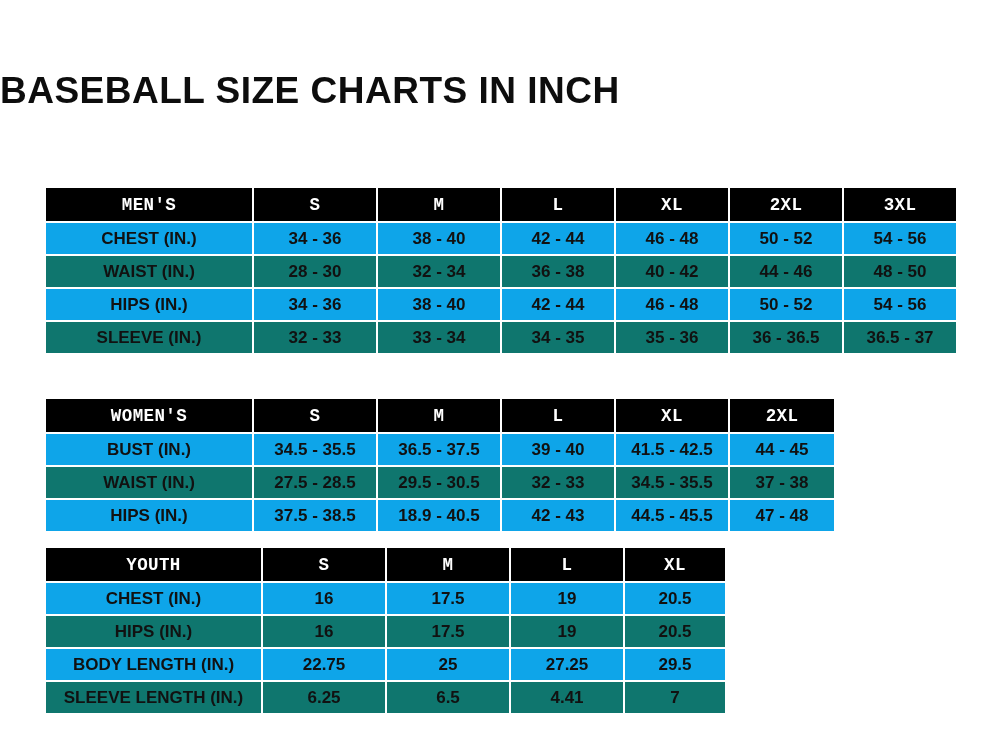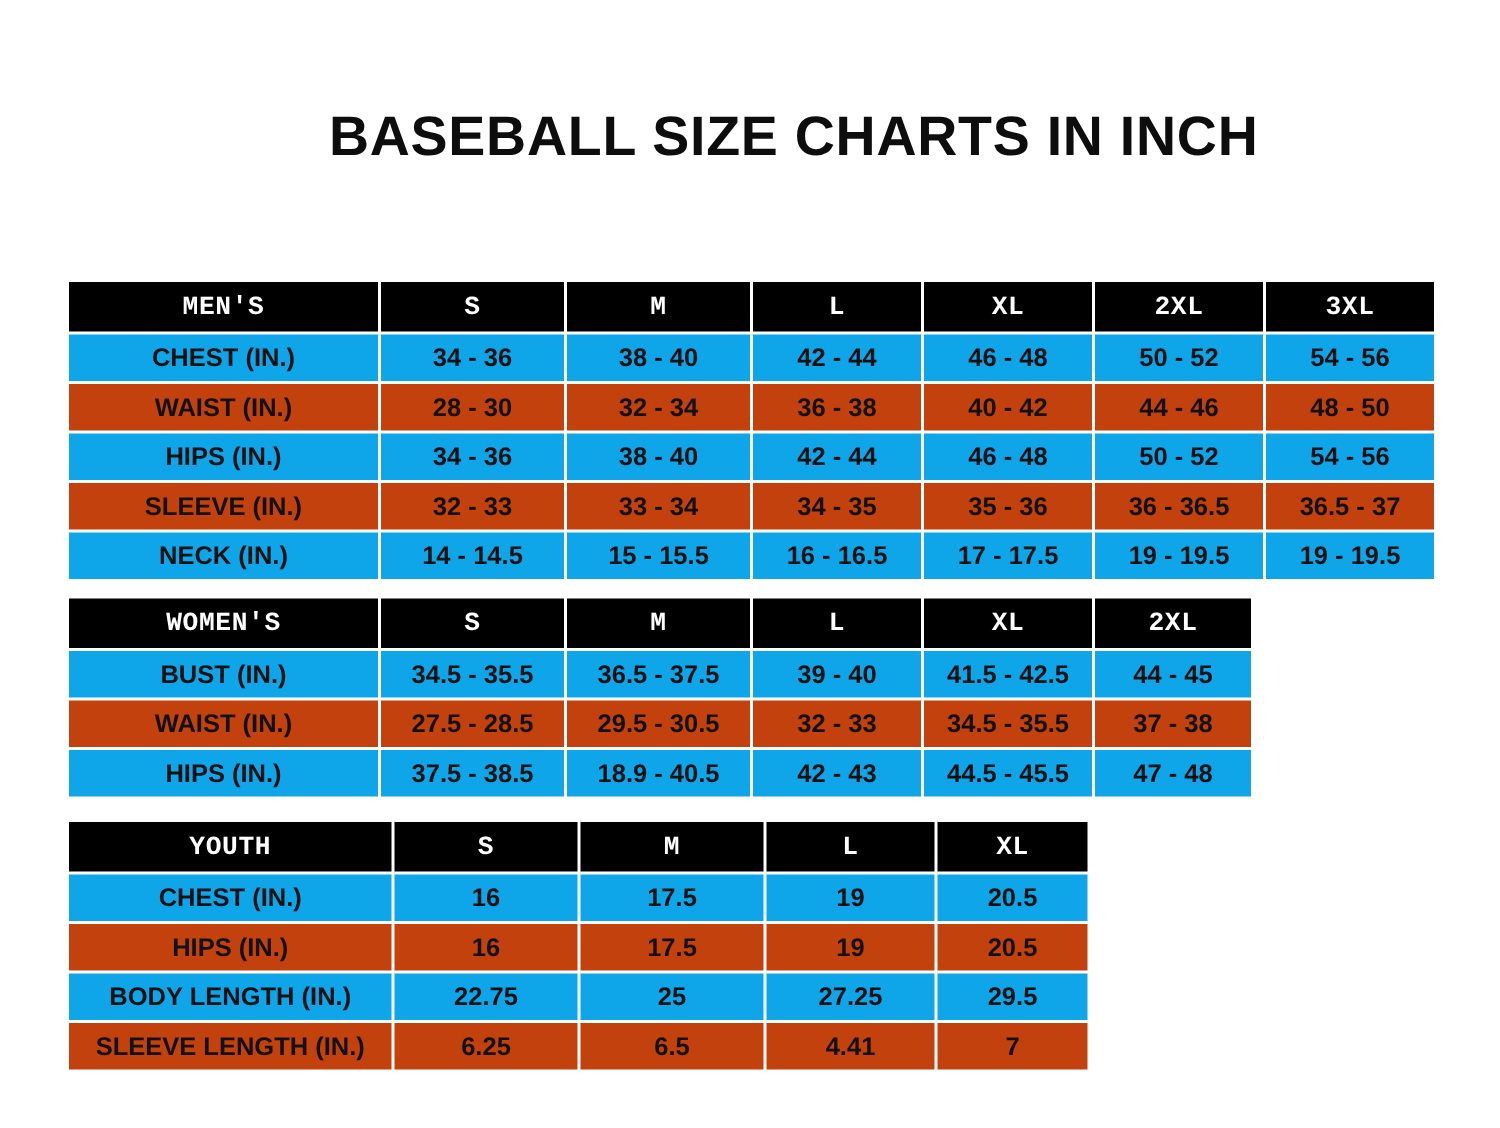--- a/index.html
+++ b/index.html
@@ -18,21 +18,21 @@
     position: relative;
     width: 1000px;
     height: 752px;
     background: #ffffff;
   }
   .title {
     position: absolute;
     top: 70px;
     left: 0;
     width: 839px;
-    text-align: right;
+    text-align: left;
     font-size: 37px;
     font-weight: bold;
     letter-spacing: 0.5px;
     color: #0d0d0d;
     font-family: "Liberation Sans", sans-serif;
   }
 
   .table-wrap {
     position: absolute;
     left: 44px;
@@ -60,21 +60,21 @@
     height: 33px;
     font-family: Liberation Mono, monospace;
   }
   table.size thead th.rowhead {
     text-align: center;
   }
   tr.band-light td {
     background: #0ea5e9;
   }
   tr.band-grey td {
-    background: #c2410c;
+    background: #0f766e;
   }
   td.rowlabel {
     font-weight: bold;
     font-size: 17px;
   }
 
   
   #mens-table { width: 912px; }
   #womens-table { width: 790px; }
   #youth-table { width: 681px; }
@@ -138,29 +138,20 @@
         </tr>
         <tr class="band-grey">
           <td class="rowlabel">SLEEVE (IN.)</td>
           <td>32 - 33</td>
           <td>33 - 34</td>
           <td>34 - 35</td>
           <td>35 - 36</td>
           <td>36 - 36.5</td>
           <td>36.5 - 37</td>
         </tr>
-        <tr class="band-light">
-          <td class="rowlabel">NECK (IN.)</td>
-          <td>14 - 14.5</td>
-          <td>15 - 15.5</td>
-          <td>16 - 16.5</td>
-          <td>17 - 17.5</td>
-          <td>19 - 19.5</td>
-          <td>19 - 19.5</td>
-        </tr>
       </tbody>
     </table>
   </div>
 
   <div class="table-wrap" style="top:397px;">
     <table class="size" id="womens-table">
       <colgroup>
         <col style="width:208px">
         <col style="width:124px">
         <col style="width:124px">

